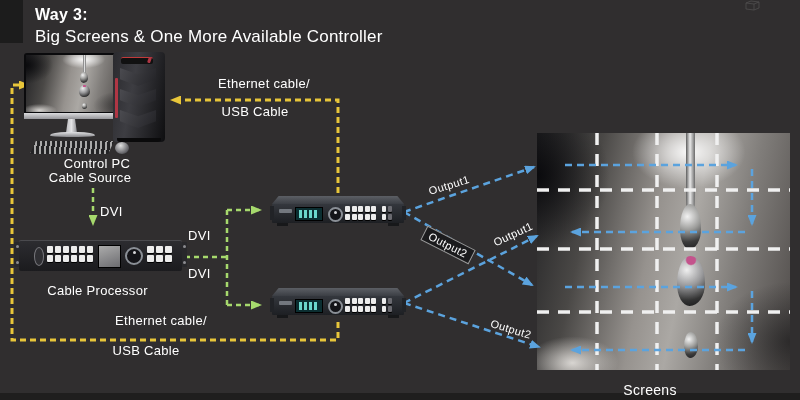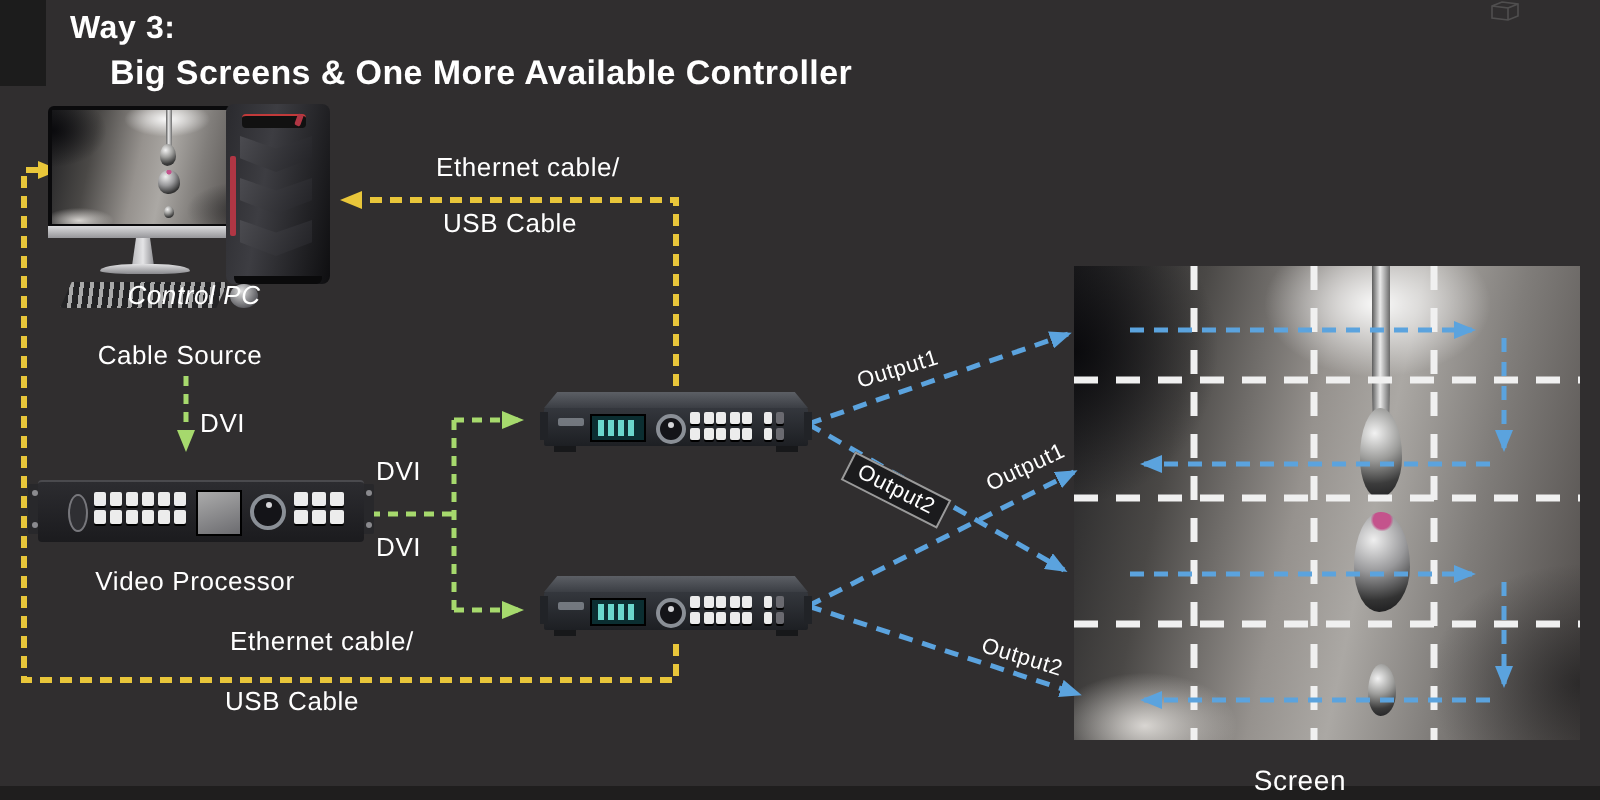--- a/index.html
+++ b/index.html
@@ -5,21 +5,21 @@
   html,body{margin:0;padding:0;}
   body{
     width:800px;height:400px;position:relative;overflow:hidden;
     background:var(--c-bg,#302e2f);
     font-family:"Liberation Sans","DejaVu Sans",sans-serif;
     color:var(--c-text,#fff);
   }
   .abs{position:absolute;}
   .lbl{position:absolute;color:var(--c-text,#fff);font-size:13px;letter-spacing:.3px;text-align:center;white-space:nowrap;}
   .title1{left:35px;top:6px;font-size:16px;font-weight:bold;}
-  .title2{left:35px;top:27px;font-size:17px;font-weight:bold;letter-spacing:.2px;margin-left:20px;}
+  .title2{left:35px;top:27px;font-size:17px;font-weight:normal;letter-spacing:.2px;}
   .out-label{position:absolute;font-size:11px;letter-spacing:.4px;transform-origin:center;white-space:nowrap;}
   .boxed{border:1px solid #9a9a9a;background:#1b1b1d;padding:1px 5px;}
   svg{position:absolute;left:0;top:0;}
 
   
   .droplet-art{position:absolute;overflow:hidden;
     background:
       radial-gradient(ellipse 32% 22% at 60% 8%, rgba(255,255,255,.95), rgba(255,255,255,0) 70%),
       radial-gradient(ellipse 26% 16% at 14% 97%, rgba(238,235,231,.85), rgba(238,235,231,0) 70%),
       radial-gradient(ellipse 46% 52% at 0% 18%, rgba(6,6,9,.88), rgba(6,6,9,0) 62%),
@@ -151,21 +151,21 @@
 <div class="abs mouse"></div>
 <div class="abs tower">
   <div class="vent"></div>
   <div class="red" style="left:35px;top:5px;height:6px;transform:rotate(20deg);"></div>
   <div class="chev" style="top:16px;"></div>
   <div class="chev" style="top:37px;"></div>
   <div class="chev" style="top:58px;"></div>
   <div class="red" style="left:2px;top:26px;height:40px;"></div>
   <div class="foot"></div>
 </div>
-<div class="lbl" style="left:32px;top:140px;width:130px;font-style:italic;">Control PC</div>
+<div class="lbl" style="left:32px;top:156px;width:130px;">Control PC</div>
 <div class="lbl" style="left:25px;top:170px;width:130px;">Cable Source</div>
 
 <div class="lbl" style="left:199px;top:76px;width:130px;">Ethernet cable/</div>
 <div class="lbl" style="left:190px;top:104px;width:130px;">USB Cable</div>
 
 <div class="lbl" style="left:100px;top:204px;">DVI</div>
 <div class="lbl" style="left:188px;top:228px;">DVI</div>
 <div class="lbl" style="left:188px;top:266px;">DVI</div>
 
 <div class="abs ear" style="left:14px;">
@@ -196,21 +196,21 @@
   <div class="knob" style="left:106px;top:6px;width:14px;height:14px;"></div>
   <div class="btn-grid" style="left:128px;top:5px;grid-template-columns:repeat(3,7px);grid-template-rows:7px 7px;">
     <div class="btn"></div>
       <div class="btn"></div>
       <div class="btn"></div>
     <div class="btn"></div>
       <div class="btn"></div>
       <div class="btn"></div>
   </div>
 </div>
-<div class="lbl" style="left:25px;top:283px;width:145px;">Video Processor</div>
+<div class="lbl" style="left:25px;top:283px;width:145px;">Cable Processor</div>
 
 <div class="ctrl" style="top:196px;">
   <div class="topface"></div>
     <div class="body"></div>
   <div class="cear" style="left:-2px;"></div>
     <div class="cear" style="left:130px;"></div>
   <div class="logo"></div>
     <div class="clcd"></div>
   <div class="knob" style="left:56px;top:11px;width:11px;height:11px;"></div>
   <div class="btn-grid" style="left:73px;top:10px;grid-template-columns:repeat(5,5px);grid-template-rows:6px 6px;gap:1.5px;">
@@ -265,17 +265,17 @@
 </div>
 
 <div class="out-label" style="left:449px;top:185px;transform:translate(-50%,-50%) rotate(-17deg);">Output1</div>
 <div class="out-label boxed" style="left:448px;top:245px;transform:translate(-50%,-50%) rotate(27deg);">Output2</div>
 <div class="out-label" style="left:513px;top:234px;transform:translate(-50%,-50%) rotate(-25deg);">Output1</div>
 <div class="out-label" style="left:511px;top:329px;transform:translate(-50%,-50%) rotate(17deg);">Output2</div>
 
 <div class="lbl" style="left:96px;top:313px;width:130px;">Ethernet cable/</div>
 <div class="lbl" style="left:81px;top:343px;width:130px;">USB Cable</div>
 
-<div class="lbl" style="left:587px;top:382px;width:126px;font-size:14px;">Screen</div>
+<div class="lbl" style="left:587px;top:382px;width:126px;font-size:14px;">Screens</div>
 
 <svg class="abs cube" viewBox="0 0 15 11">
   <path d="M1,3 L6,1 L14,2 L14,8 L9,10 L1,9 z M1,3 L9,4 L9,10 M9,4 L14,2" fill="none" stroke="#8a8a8a" stroke-width="0.8"></path>
 </svg>
 
 </body></html>

